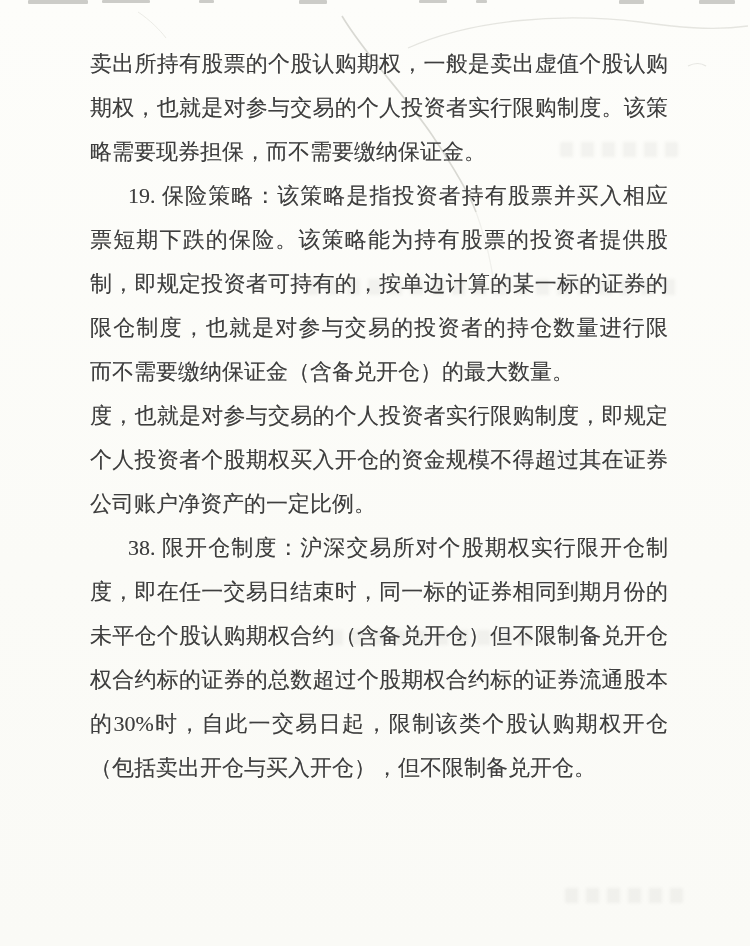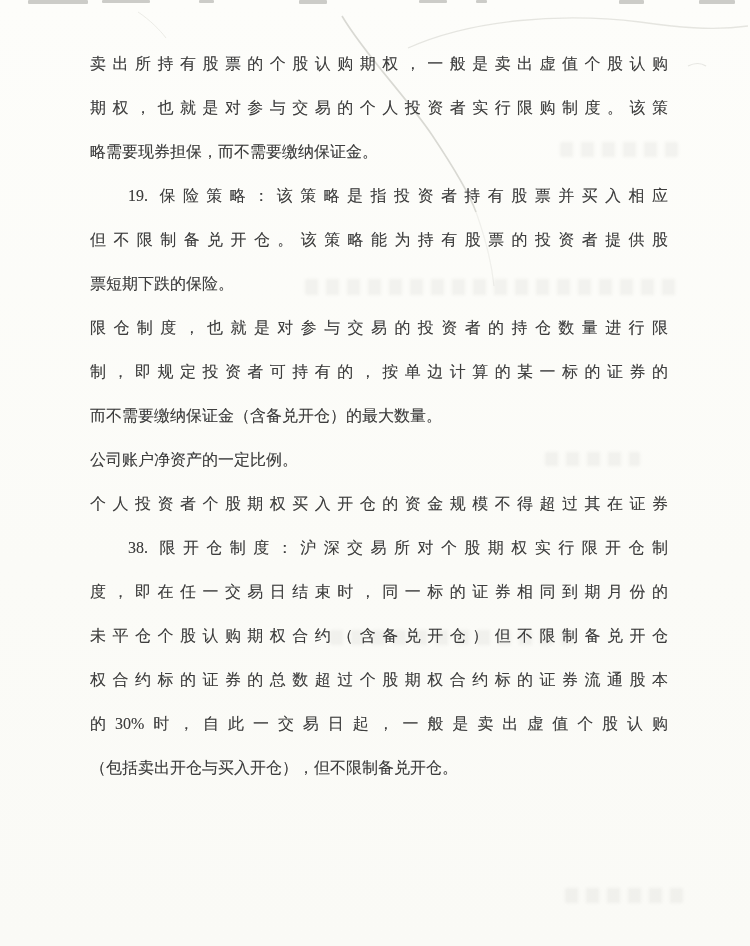--- a/index.html
+++ b/index.html
@@ -20,21 +20,21 @@
           border-radius:1px; filter:blur(.5px); }
   .ghost { position:absolute; filter:blur(1.6px); opacity:.5; border-radius:2px;
            background:repeating-linear-gradient(90deg, rgba(128,128,122,.17) 0 13px,
                       rgba(128,128,122,0) 13px 21px); }
   
   .text-block {
     position:absolute; left:90px; top:42px; width:578px;
     color:#3e3e3e;
   }
   .line {
-    height:44px; line-height:44px; font-size:16px;
+    height:44px; line-height:44px; font-size:22px;
     white-space:nowrap;
     text-align:justify; text-align-last:justify;
     text-shadow:0 0 .6px rgba(60,60,60,.4);
   }
   .line.i { padding-left:38px; }
   .line.e { text-align:left; text-align-last:left; white-space:normal; }
 </style>
 </head>
 <body>
 
@@ -64,28 +64,28 @@
     <div class="ghost" style="left:545px;top:452px;width:95px;height:14px;"></div>
     <div class="ghost" style="left:330px;top:630px;width:250px;height:15px;"></div>
     <div class="ghost" style="left:565px;top:888px;width:118px;height:15px;"></div>
   </div>
 
   <div class="text-block">
     <div class="line">卖出所持有股票的个股认购期权，一般是卖出虚值个股认购</div>
     <div class="line">期权，也就是对参与交易的个人投资者实行限购制度。该策</div>
     <div class="line e">略需要现券担保，而不需要缴纳保证金。</div>
     <div class="line i">19. 保险策略：该策略是指投资者持有股票并买入相应</div>
-    <div class="line">但不限制备兑开仓。该策略能为持有股票的投资者提供股</div>
-    <div class="line e">票短期下跌的保险。</div>
+    <div class="line">票短期下跌的保险。该策略能为持有股票的投资者提供股</div>
+    <div class="line">制，即规定投资者可持有的，按单边计算的某一标的证券的</div>
     <div class="line">限仓制度，也就是对参与交易的投资者的持仓数量进行限</div>
-    <div class="line">制，即规定投资者可持有的，按单边计算的某一标的证券的</div>
     <div class="line e">而不需要缴纳保证金（含备兑开仓）的最大数量。</div>
+    <div class="line">度，也就是对参与交易的个人投资者实行限购制度，即规定</div>
+    <div class="line">个人投资者个股期权买入开仓的资金规模不得超过其在证券</div>
     <div class="line e">公司账户净资产的一定比例。</div>
-    <div class="line">个人投资者个股期权买入开仓的资金规模不得超过其在证券</div>
     <div class="line i">38. 限开仓制度：沪深交易所对个股期权实行限开仓制</div>
     <div class="line">度，即在任一交易日结束时，同一标的证券相同到期月份的</div>
     <div class="line">未平仓个股认购期权合约（含备兑开仓）但不限制备兑开仓</div>
     <div class="line">权合约标的证券的总数超过个股期权合约标的证券流通股本</div>
-    <div class="line">的30%时，自此一交易日起，一般是卖出虚值个股认购</div>
+    <div class="line">的30%时，自此一交易日起，限制该类个股认购期权开仓</div>
     <div class="line e">（包括卖出开仓与买入开仓），但不限制备兑开仓。</div>
   </div>
 
 </div>
 
 </body></html>

